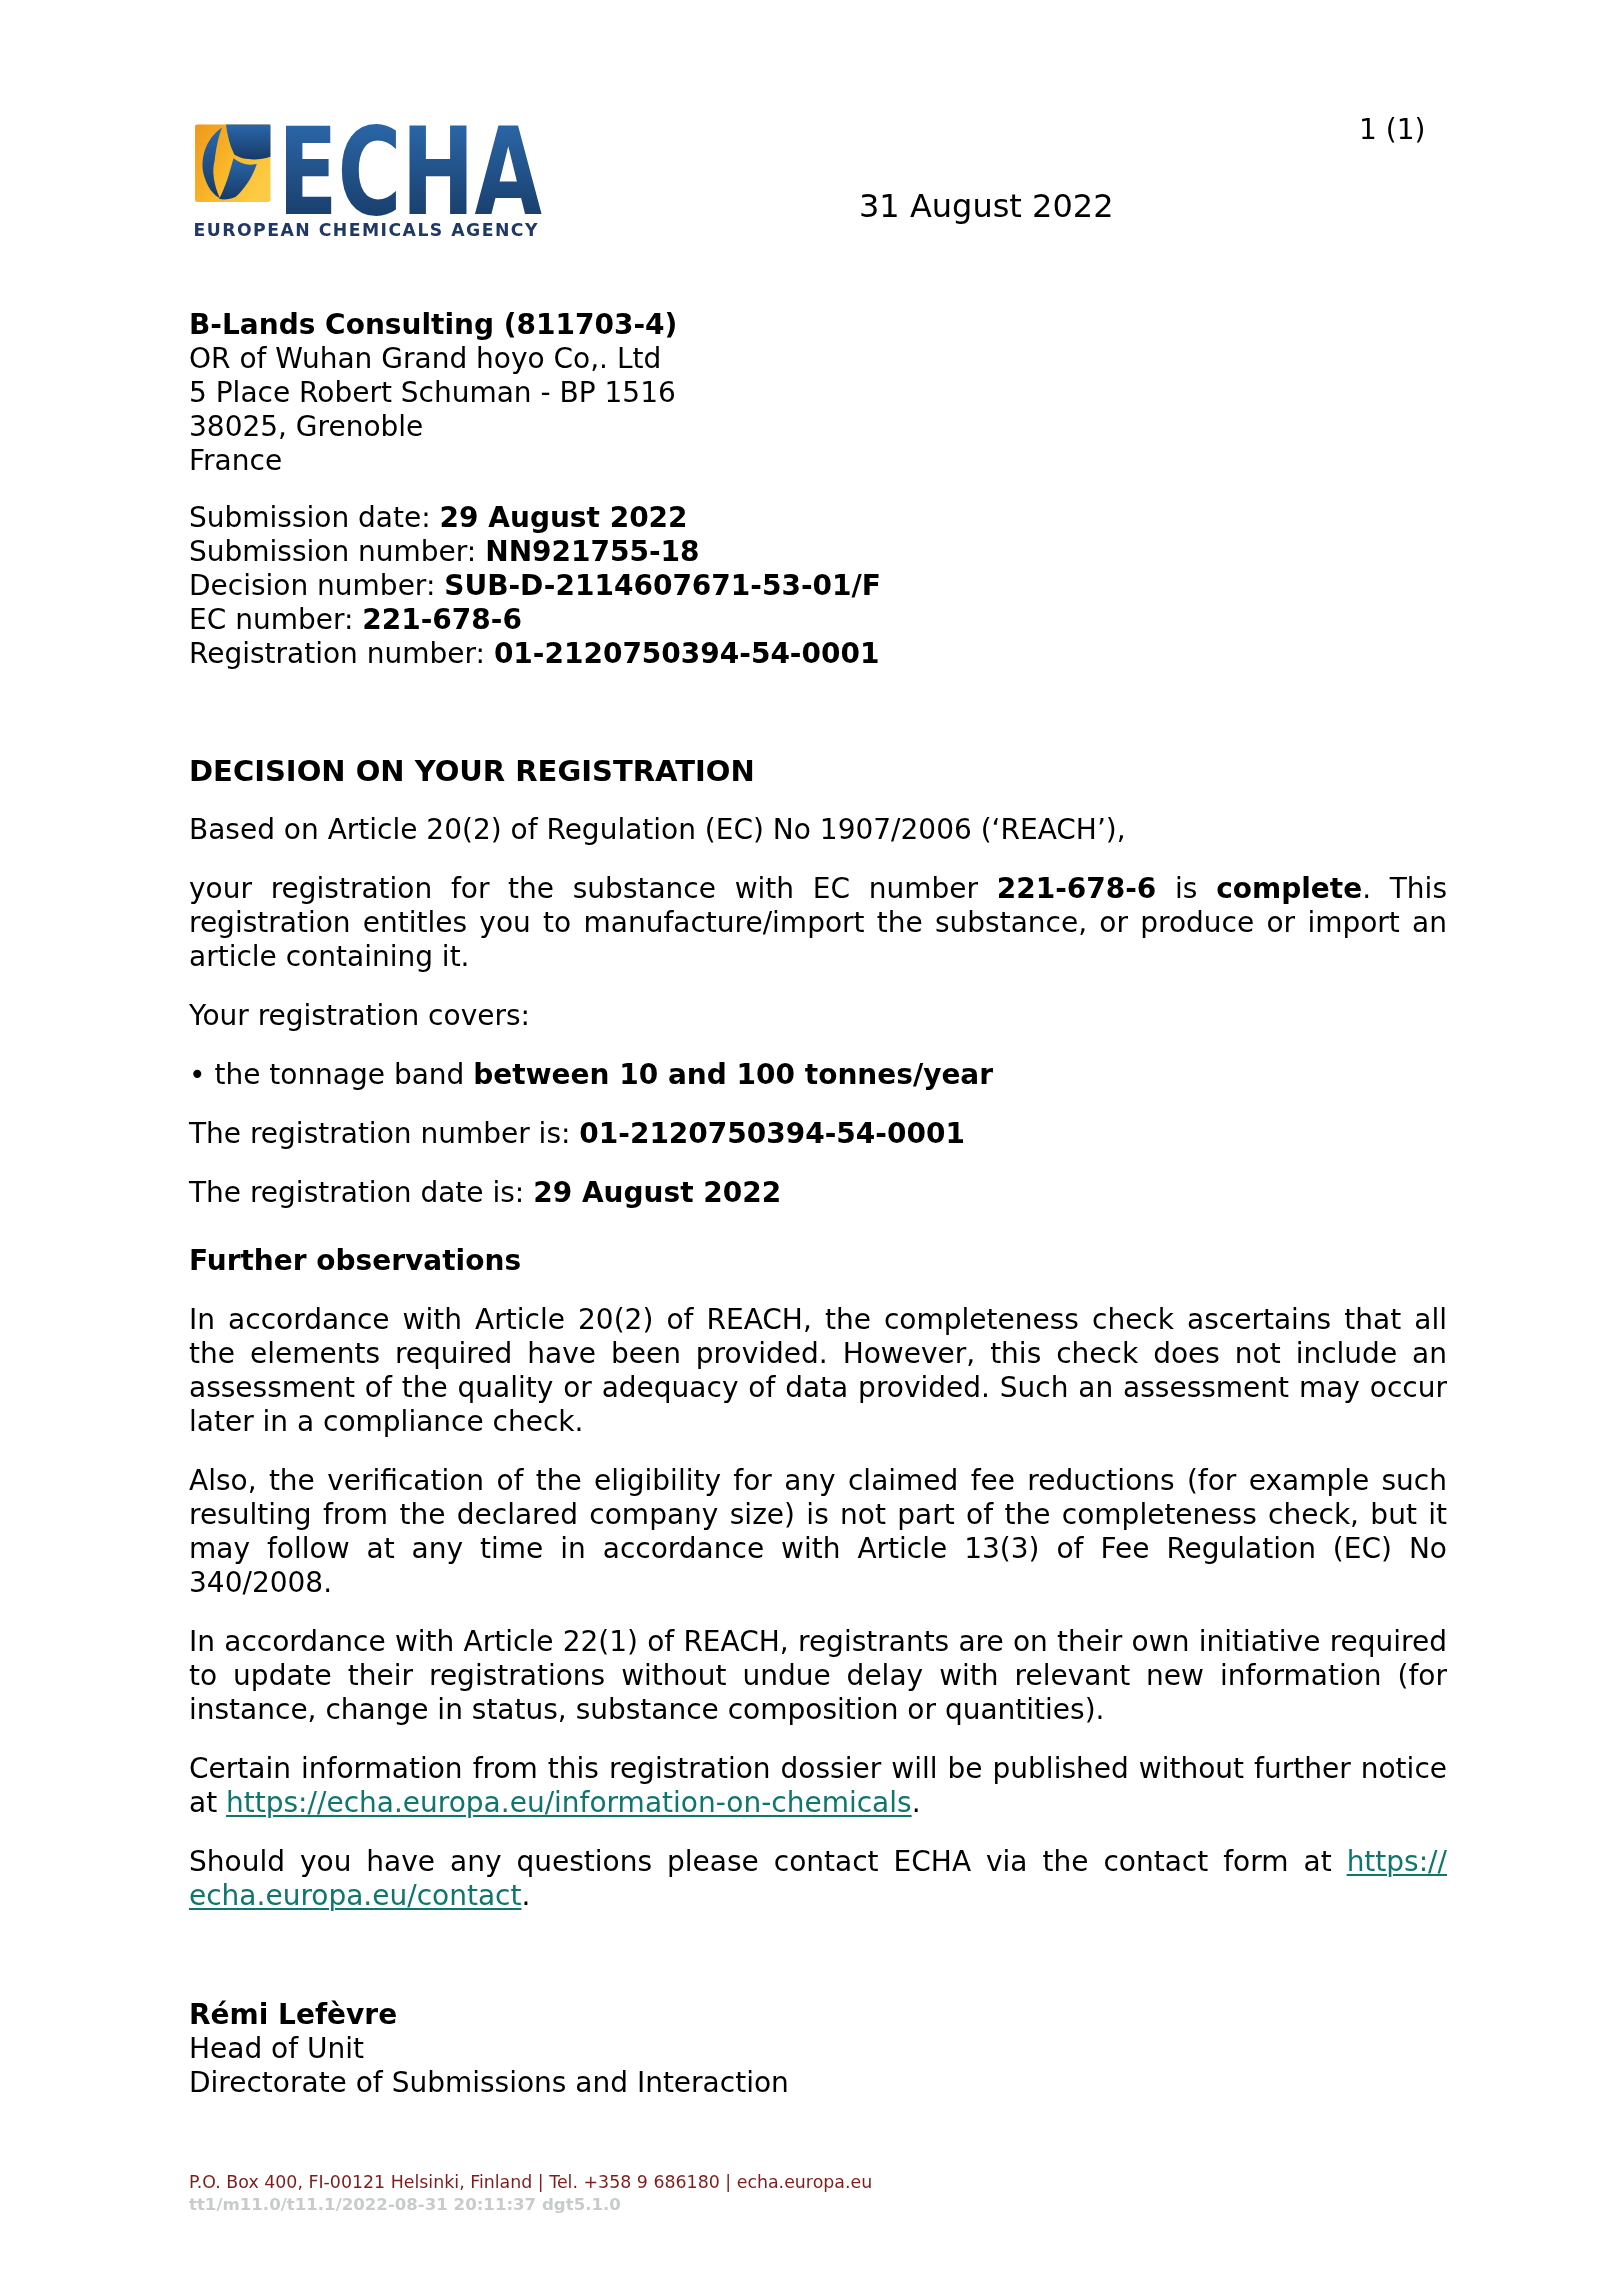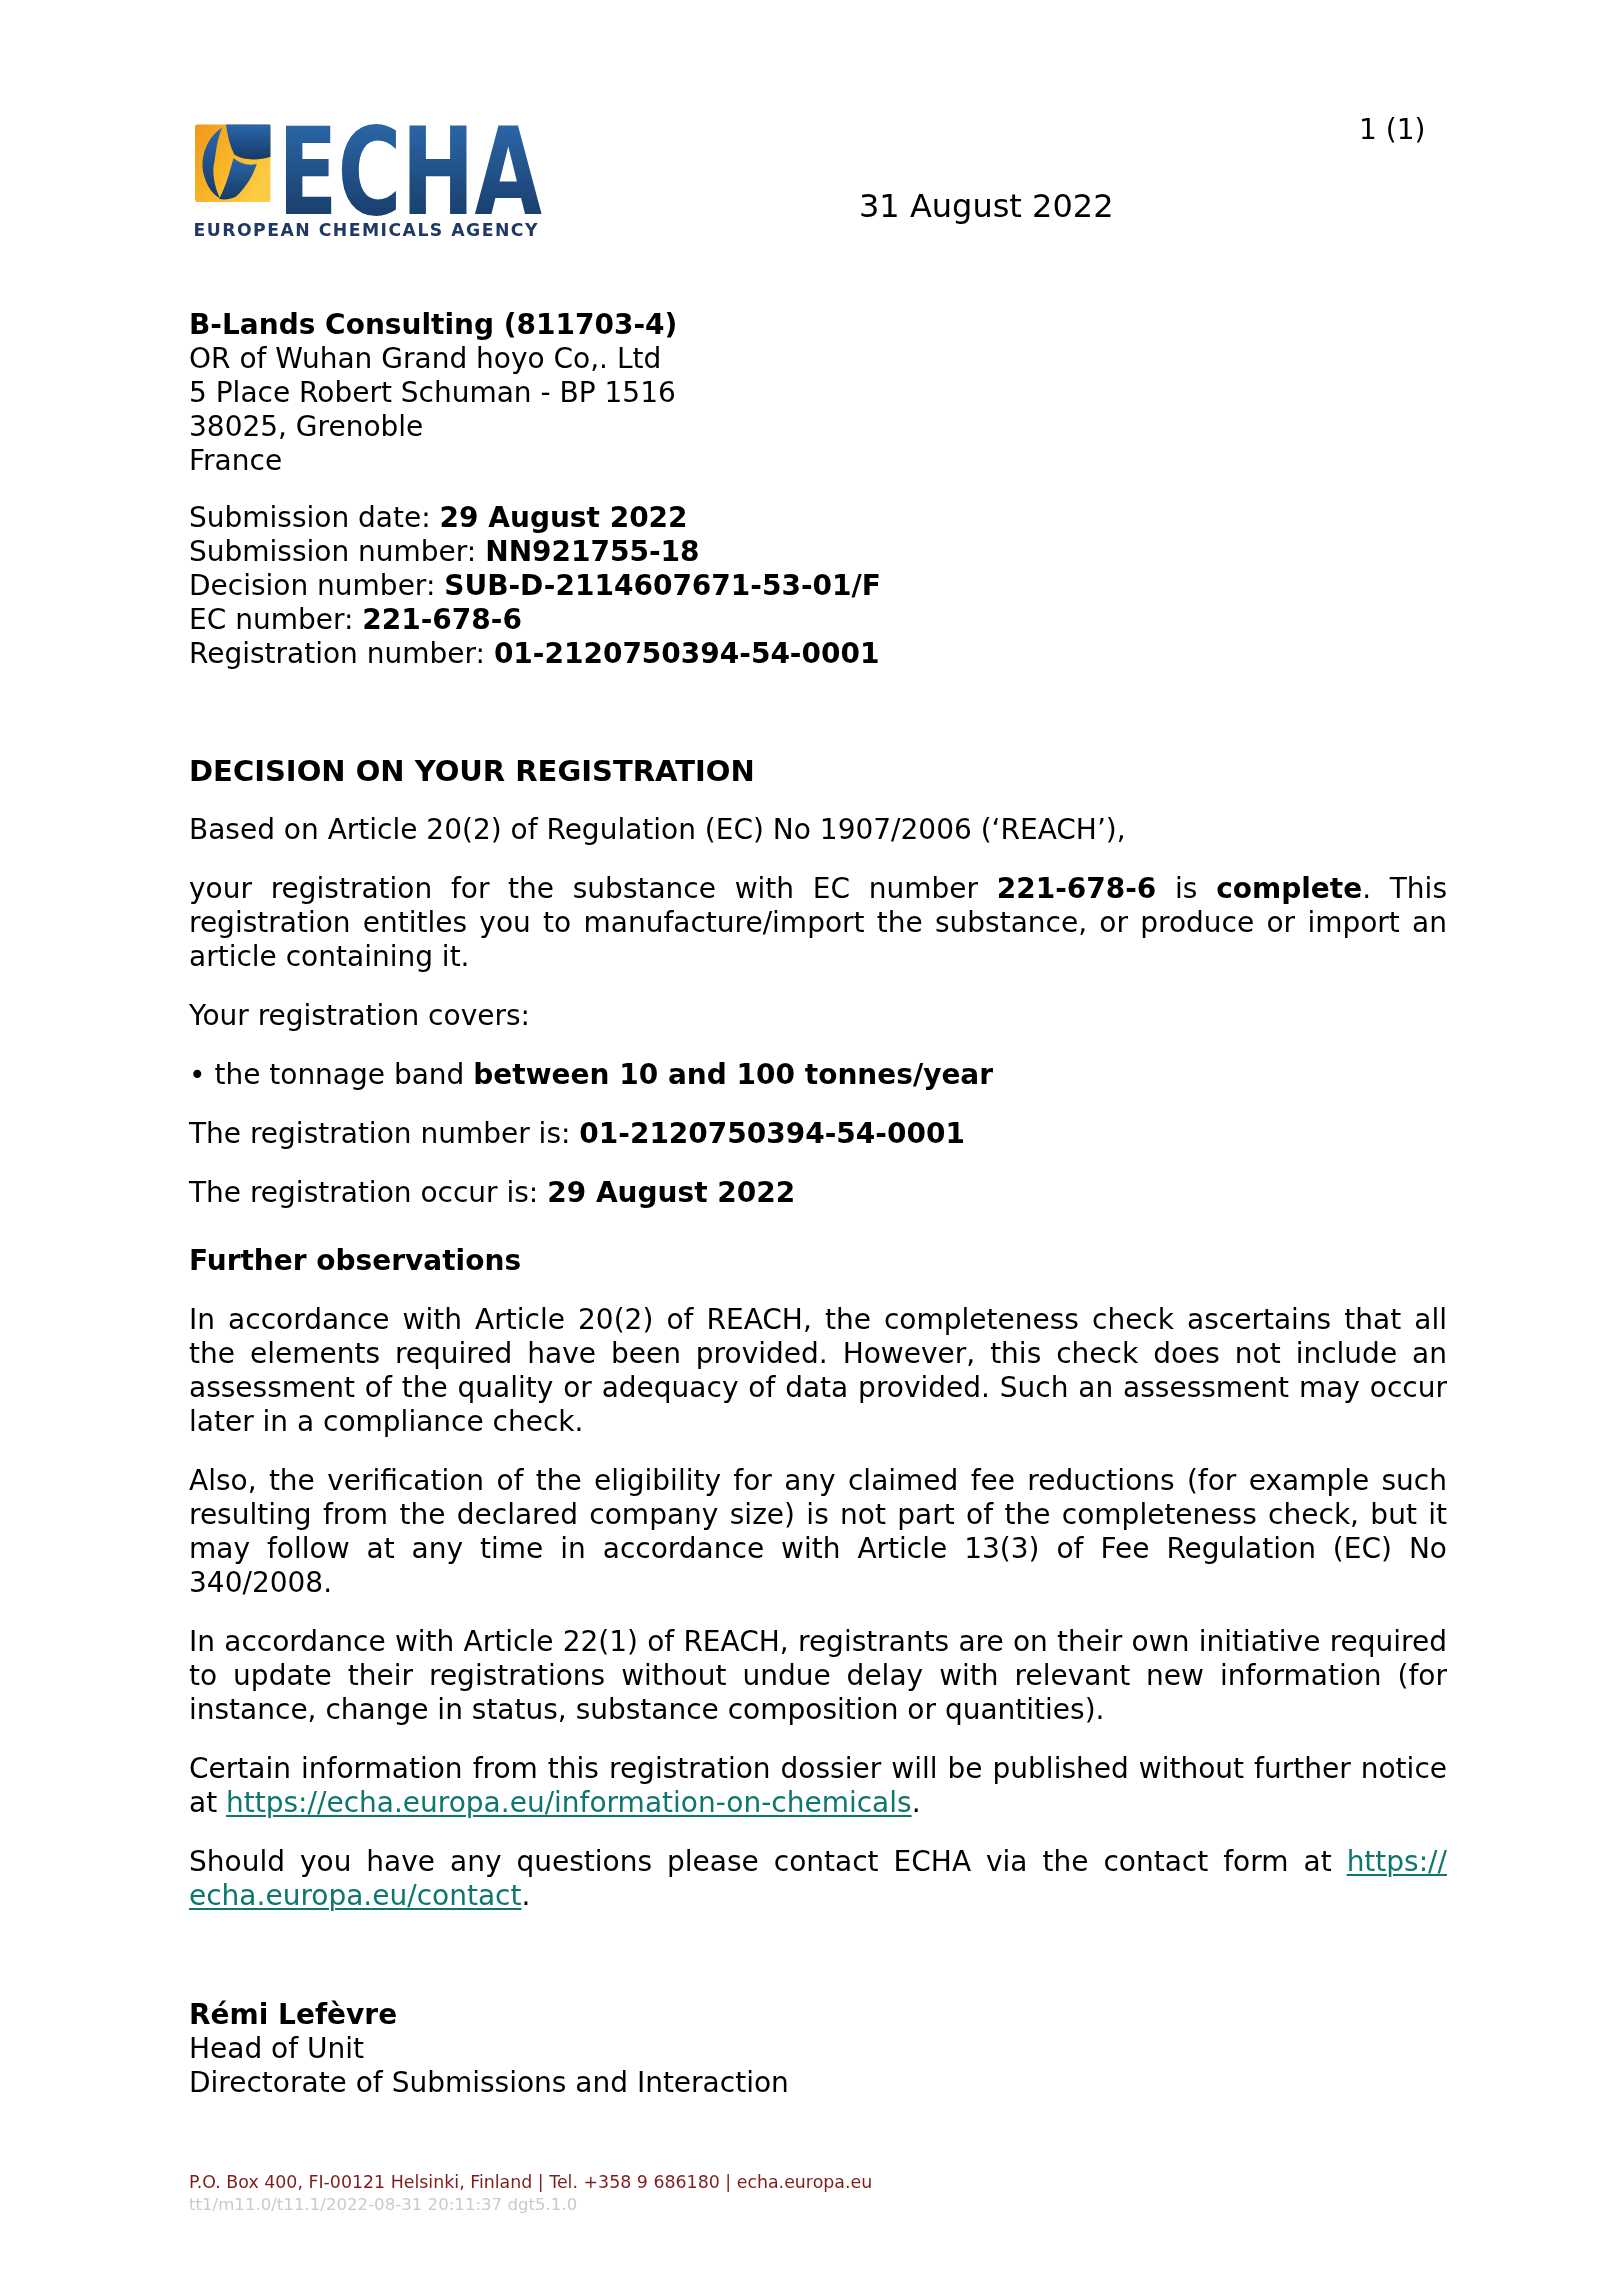--- a/index.html
+++ b/index.html
@@ -32,21 +32,21 @@
   .para{ margin-top:25px; }
   .p-just{ text-align:justify; }
   .h2-bold{ margin-top:34px; font-weight:bold; }
   .sig-block{ margin-top:85px; }
   .sig-name{ font-weight:bold; }
   .doc-link{ color:#0f766e; text-decoration:underline; text-decoration-thickness:1.5px; text-underline-offset:3px; }
   .footer{
     position:absolute; left:189px; top:2171px; width:1283px;
   }
   .footer-contact{ font-size:17.4px; line-height:22.6px; color:#7f1d1d; }
-  .footer-meta{ font-size:16.6px; line-height:21px; color:#C8CBCC; }
+  .footer-meta{ font-size:16.6px; line-height:21px; color:#C8CBCC;font-weight:bold; }
 </style>
 </head>
 <body>
 
 <div class="page">
 
   <div class="page-number">1 (1)</div>
   <div class="letter-date">31 August 2022</div>
 
   <svg class="logo-svg" width="362" height="127" viewBox="0 0 480 168" xmlns="http://www.w3.org/2000/svg">
@@ -95,21 +95,21 @@
       <div class="ref-line"><span>Registration number: </span><span class="ref-value">01-2120750394-54-0001</span></div>
     </div>
 
     <div class="h-decision">DECISION ON YOUR REGISTRATION</div>
 
     <div class="para"><span>Based on Article 20(2) of Regulation (EC) No 1907/2006 (‘REACH’),</span></div>
     <div class="para p-just"><span>your registration for the substance with EC number </span><b>221-678-6</b><span> is </span><b>complete</b><span>. This registration entitles you to manufacture/import the substance, or produce or import an article containing it.</span></div>
     <div class="para"><span>Your registration covers:</span></div>
     <div class="para"><span>• the tonnage band </span><b>between 10 and 100 tonnes/year</b></div>
     <div class="para"><span>The registration number is: </span><b>01-2120750394-54-0001</b></div>
-    <div class="para"><span>The registration occur is: </span><b>29 August 2022</b></div>
+    <div class="para"><span>The registration date is: </span><b>29 August 2022</b></div>
     <div class="h2-bold"><b>Further observations</b></div>
     <div class="para p-just"><span>In accordance with Article 20(2) of REACH, the completeness check ascertains that all the elements required have been provided. However, this check does not include an assessment of the quality or adequacy of data provided. Such an assessment may occur later in a compliance check.</span></div>
     <div class="para p-just"><span>Also, the verification of the eligibility for any claimed fee reductions (for example such resulting from the declared company size) is not part of the completeness check, but it may follow at any time in accordance with Article 13(3) of Fee Regulation (EC) No 340/2008.</span></div>
     <div class="para p-just"><span>In accordance with Article 22(1) of REACH, registrants are on their own initiative required to update their registrations without undue delay with relevant new information (for instance, change in status, substance composition or quantities).</span></div>
     <div class="para p-just"><span>Certain information from this registration dossier will be published without further notice at </span><a href="#" class="doc-link">https://echa.europa.eu/information-on-chemicals</a><span>.</span></div>
     <div class="para p-just"><span>Should you have any questions please contact ECHA via the contact form at </span><a href="#" class="doc-link">https://</a><wbr><a href="#" class="doc-link">echa.europa.eu/contact</a><span>.</span></div>
 
     <div class="sig-block">
       <div class="sig-name">Rémi Lefèvre</div>
       <div>Head of Unit</div>

